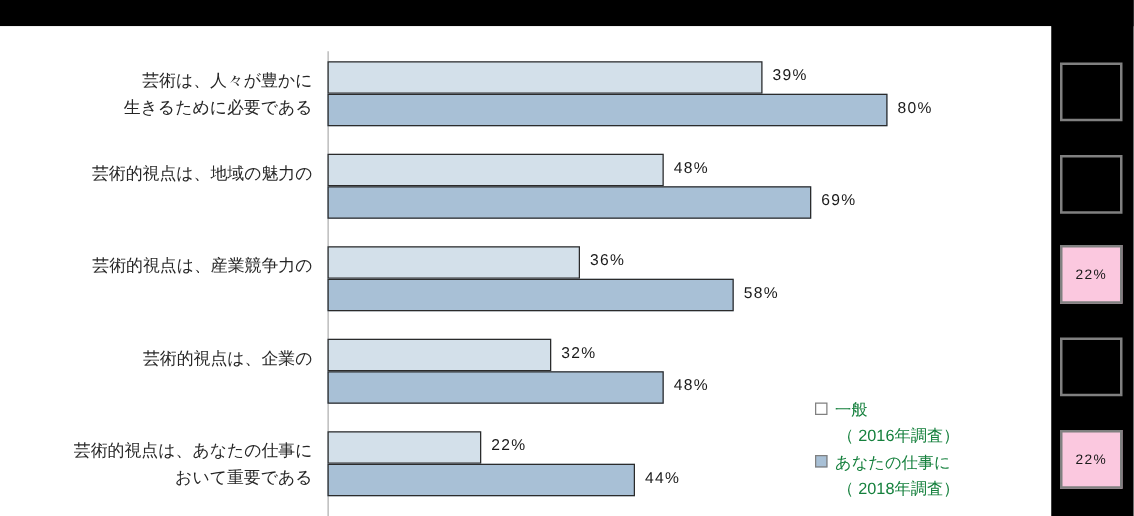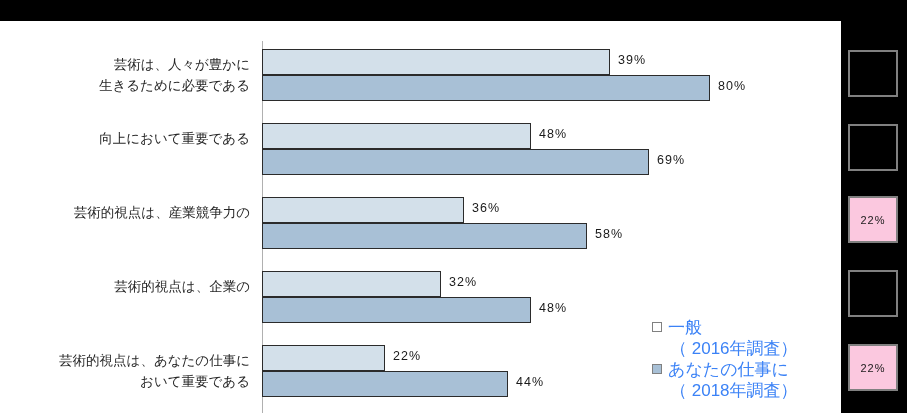--- a/index.html
+++ b/index.html
@@ -106,22 +106,22 @@
     color: #1a1a1a;
     white-space: nowrap;
   }
 
   
   .legend {
     position: absolute;
     left: 652px;
     top: 296px;
     width: 180px;
-    font-size: 17px;
-    color: #3b82f6;
+    font-size: 13px;
+    color: #15803d;
     line-height: 21px;
   }
   .legend-row {
     display: flex;
     align-items: flex-start;
     white-space: nowrap;
   }
   .legend-swatch {
     width: 10px;
     height: 10px;
@@ -158,21 +158,21 @@
         <div class="bar-value" style="left:356px;">39%</div>
       </div>
       <div class="bar-row" style="top:32px;">
         <div class="bar s2" style="width:448px;"></div>
         <div class="bar-value" style="left:456px;">80%</div>
       </div>
     </div>
 
     <div class="cat-group" style="top:96px;">
       <div class="cat-label" style="top:11px;">
-        <div>向上において重要である</div>
+        <div>芸術的視点は、地域の魅力の</div>
       </div>
       <div class="bar-row" style="top:6px;">
         <div class="bar s1" style="width:269px;"></div>
         <div class="bar-value" style="left:277px;">48%</div>
       </div>
       <div class="bar-row" style="top:32px;">
         <div class="bar s2" style="width:387px;"></div>
         <div class="bar-value" style="left:395px;">69%</div>
       </div>
     </div>

